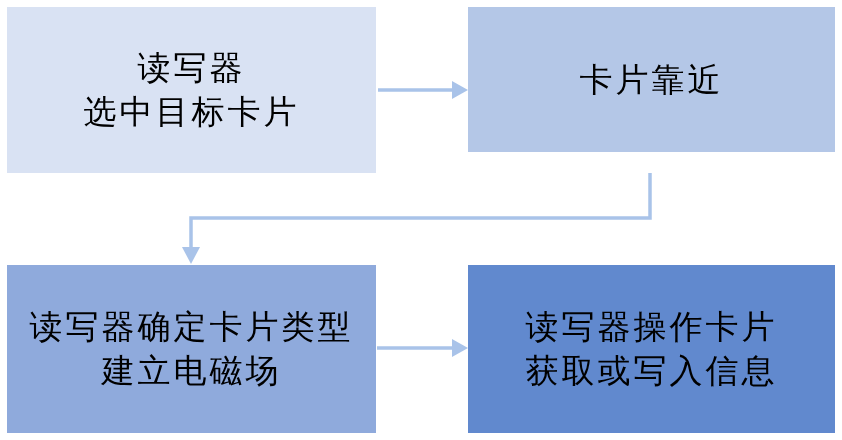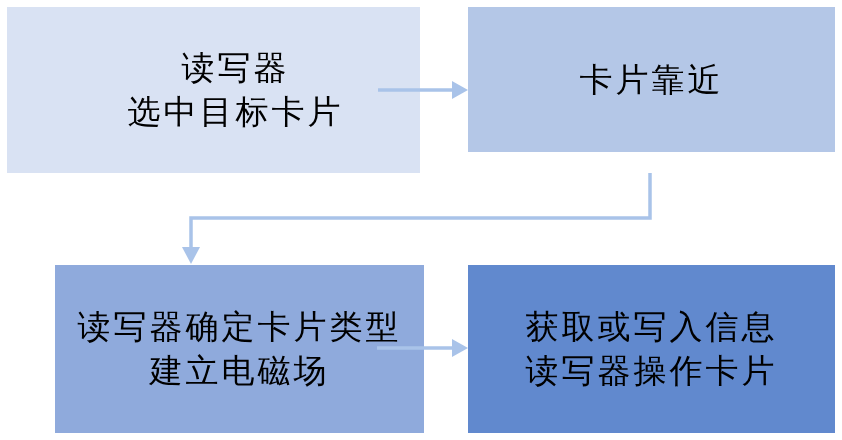--- a/index.html
+++ b/index.html
@@ -39,37 +39,37 @@
     width: 842px;
     height: 440px;
     pointer-events: none;
   }
 </style>
 </head>
 <body>
 
 <div class="canvas">
 
-  <div class="step-box" id="box-1" style="background: rgb(217, 226, 243); padding-left: 44px;">
+  <div class="step-box" id="box-1" style="background: rgb(217, 226, 243);">
     <span class="line">读写器</span>
     <span class="line">选中目标卡片</span>
   </div>
 
   <div class="step-box" id="box-2" style="background: rgb(180, 199, 231);">
     <span class="line">卡片靠近</span>
   </div>
 
-  <div class="step-box" id="box-3" style="background: rgb(143, 170, 220); margin-left: 48px;">
+  <div class="step-box" id="box-3" style="background: rgb(143, 170, 220);">
     <span class="line">读写器确定卡片类型</span>
     <span class="line">建立电磁场</span>
   </div>
 
   <div class="step-box" id="box-4" style="background: rgb(97, 137, 206);">
+    <span class="line">读写器操作卡片</span>
     <span class="line">获取或写入信息</span>
-    <span class="line">读写器操作卡片</span>
   </div>
 
   <svg class="connector-layer" width="842" height="440" viewBox="0 0 842 440" xmlns="http://www.w3.org/2000/svg">
 
     <g>
       <line x1="378" y1="90" x2="452" y2="90" stroke-width="3.5" stroke="#A9C3E9"></line>
       <polygon points="452,81 468,90 452,99" fill="#A9C3E9"></polygon>
     </g>
 
     <g>

